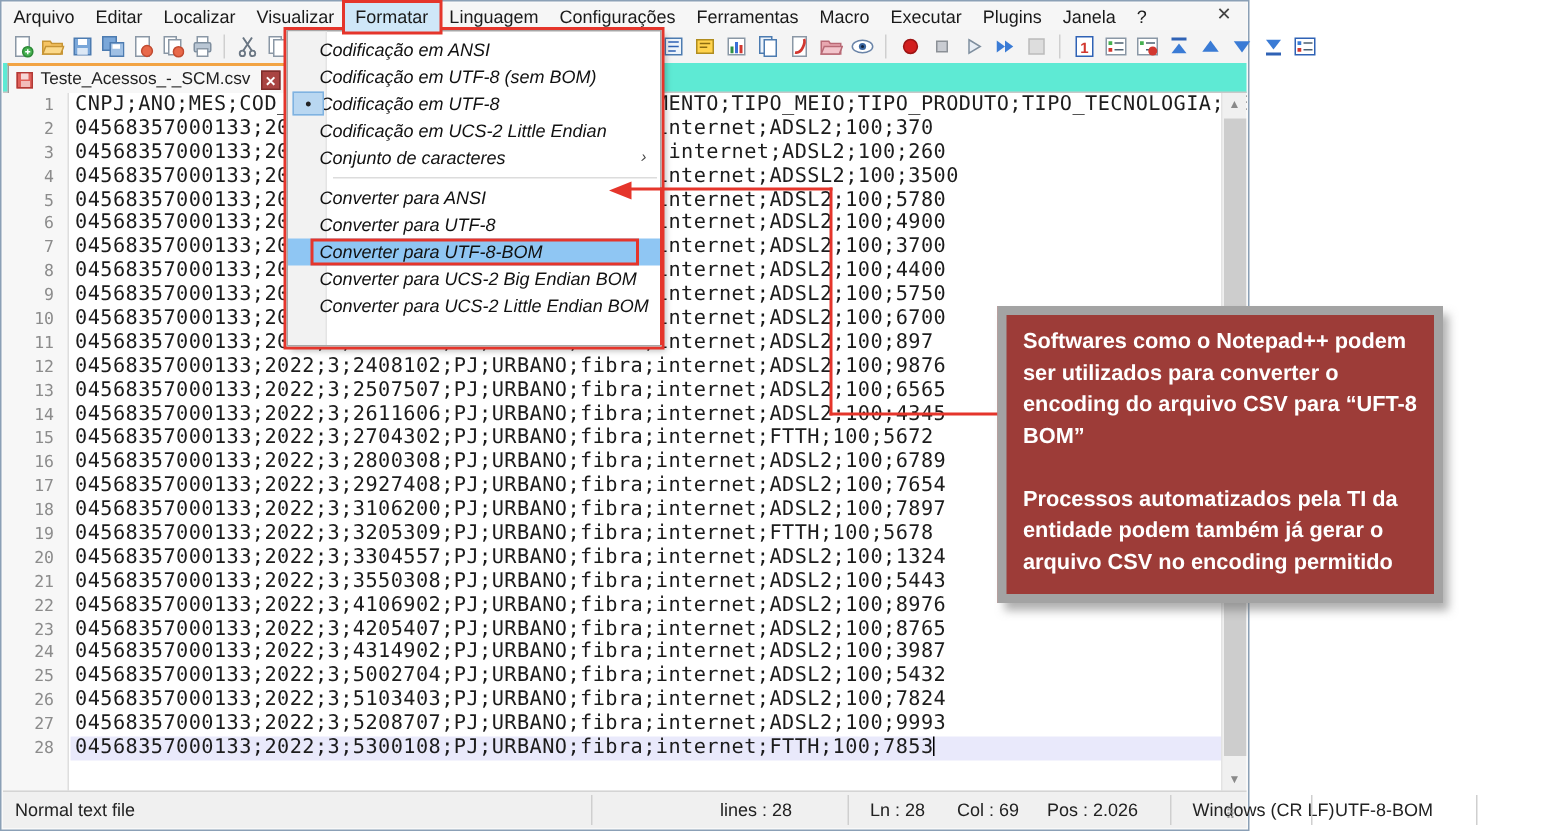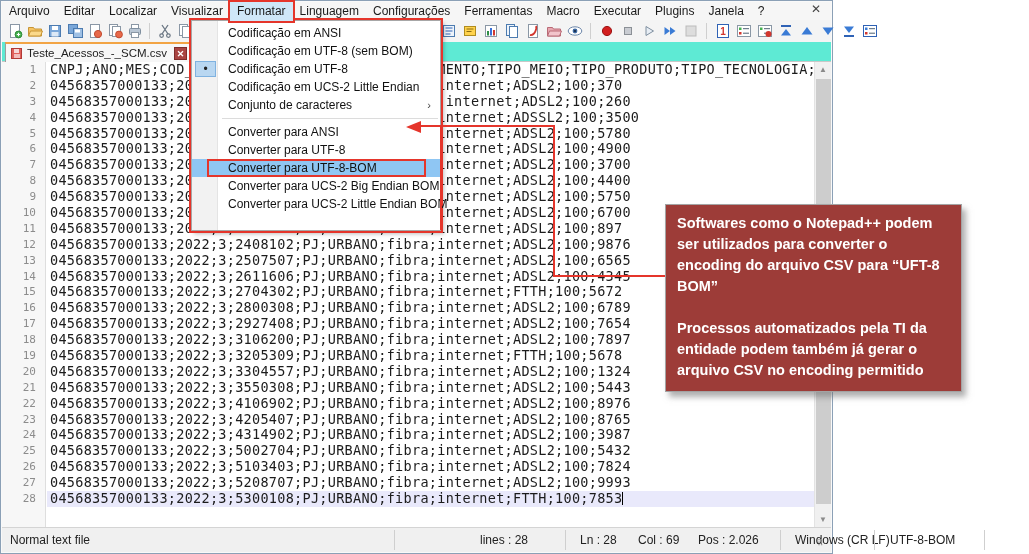--- a/index.html
+++ b/index.html
@@ -56,39 +56,39 @@
   .sc-arrow { position:absolute; left:0; width:16px; height:16px; color:#8a8a8a;
               font-size:8px; text-align:center; line-height:16px; }
   #sc-thumb { position:absolute; left:1px; top:17px; width:15px; height:425px; background:#cdcdcd; }
 
   
   #dropdown { position:absolute; left:190px; top:19px; width:250px; height:211px;
               background:#fff; border:1px solid #a7a7a7; box-shadow:0 0 0 2px #e5352b, 3px 3px 4px rgba(0,0,0,.25);
               z-index:10; font-size:12px; color:#111; padding-top:3px; }
   #dropdown .icostrip { position:absolute; left:0; top:0; bottom:0; width:26px;
               background:#f2f2f2; border-right:1px solid #e4e4e4; }
-  .dd-item { position:relative; height:18px; line-height:18px; padding-left:36px; white-space:nowrap; }
+  .dd-item { position:relative; height:18px; line-height:18px; padding-left:21px; white-space:nowrap;font-style:italic; }
   .dd-item .bullet { position:absolute; left:3px; top:1px; width:21px; height:16px;
               background:#b9d7f1; border:1px solid #7fb2e0; text-align:center; line-height:14px;
               font-size:12px; color:#222; }
   .dd-item.hl { background:#8fc6f3; }
   .dd-item.hl .redbox { position:absolute; left:15px; right:14px; top:0px; bottom:0px;
               border:2px solid #e5352b; }
   .dd-sep { height:1px; background:#dcdcdc; margin:4px 2px 4px 30px; }
   .dd-sub { position:absolute; right:9px; top:0; color:#444; font-size:11px; }
 
   
   .red-line { position:absolute; background:#e5352b; z-index:20; pointer-events:none; }
   #arrow-head { position:absolute; left:405px; top:120px; width:0; height:0; z-index:20;
                 border-top:6px solid transparent; border-bottom:6px solid transparent;
                 border-right:15px solid #e5352b; pointer-events:none; }
 
   
   #callout { position:absolute; left:664px; top:203px; width:297px; z-index:21;
-             background:#9d3c38; border:1px solid #a3a3a3; box-shadow:4px 5px 6px rgba(110,110,110,.55);
+             background:#9d3c38; border:6px solid #a3a3a3; box-shadow:4px 5px 6px rgba(110,110,110,.55);
              color:#fff; font-weight:bold; font-size:14.5px; line-height:21px;
              padding:8px 11px 10px 11px; }
   #callout .p2 { margin-top:21px; }
 
   
   #statusbar { position:absolute; left:1px; right:1px; bottom:1px; height:25px;
                background:#f0f0f0; border-top:1px solid #d4d4d4; font-size:12px; color:#222; }
   .sb { position:absolute; top:5px; white-space:nowrap; }
   .sb-sep { position:absolute; top:2px; width:1px; height:20px; background:#cfcfcf; }
   #grip { position:absolute; right:2px; bottom:2px; width:12px; height:12px; color:#9a9a9a; font-size:9px; }

